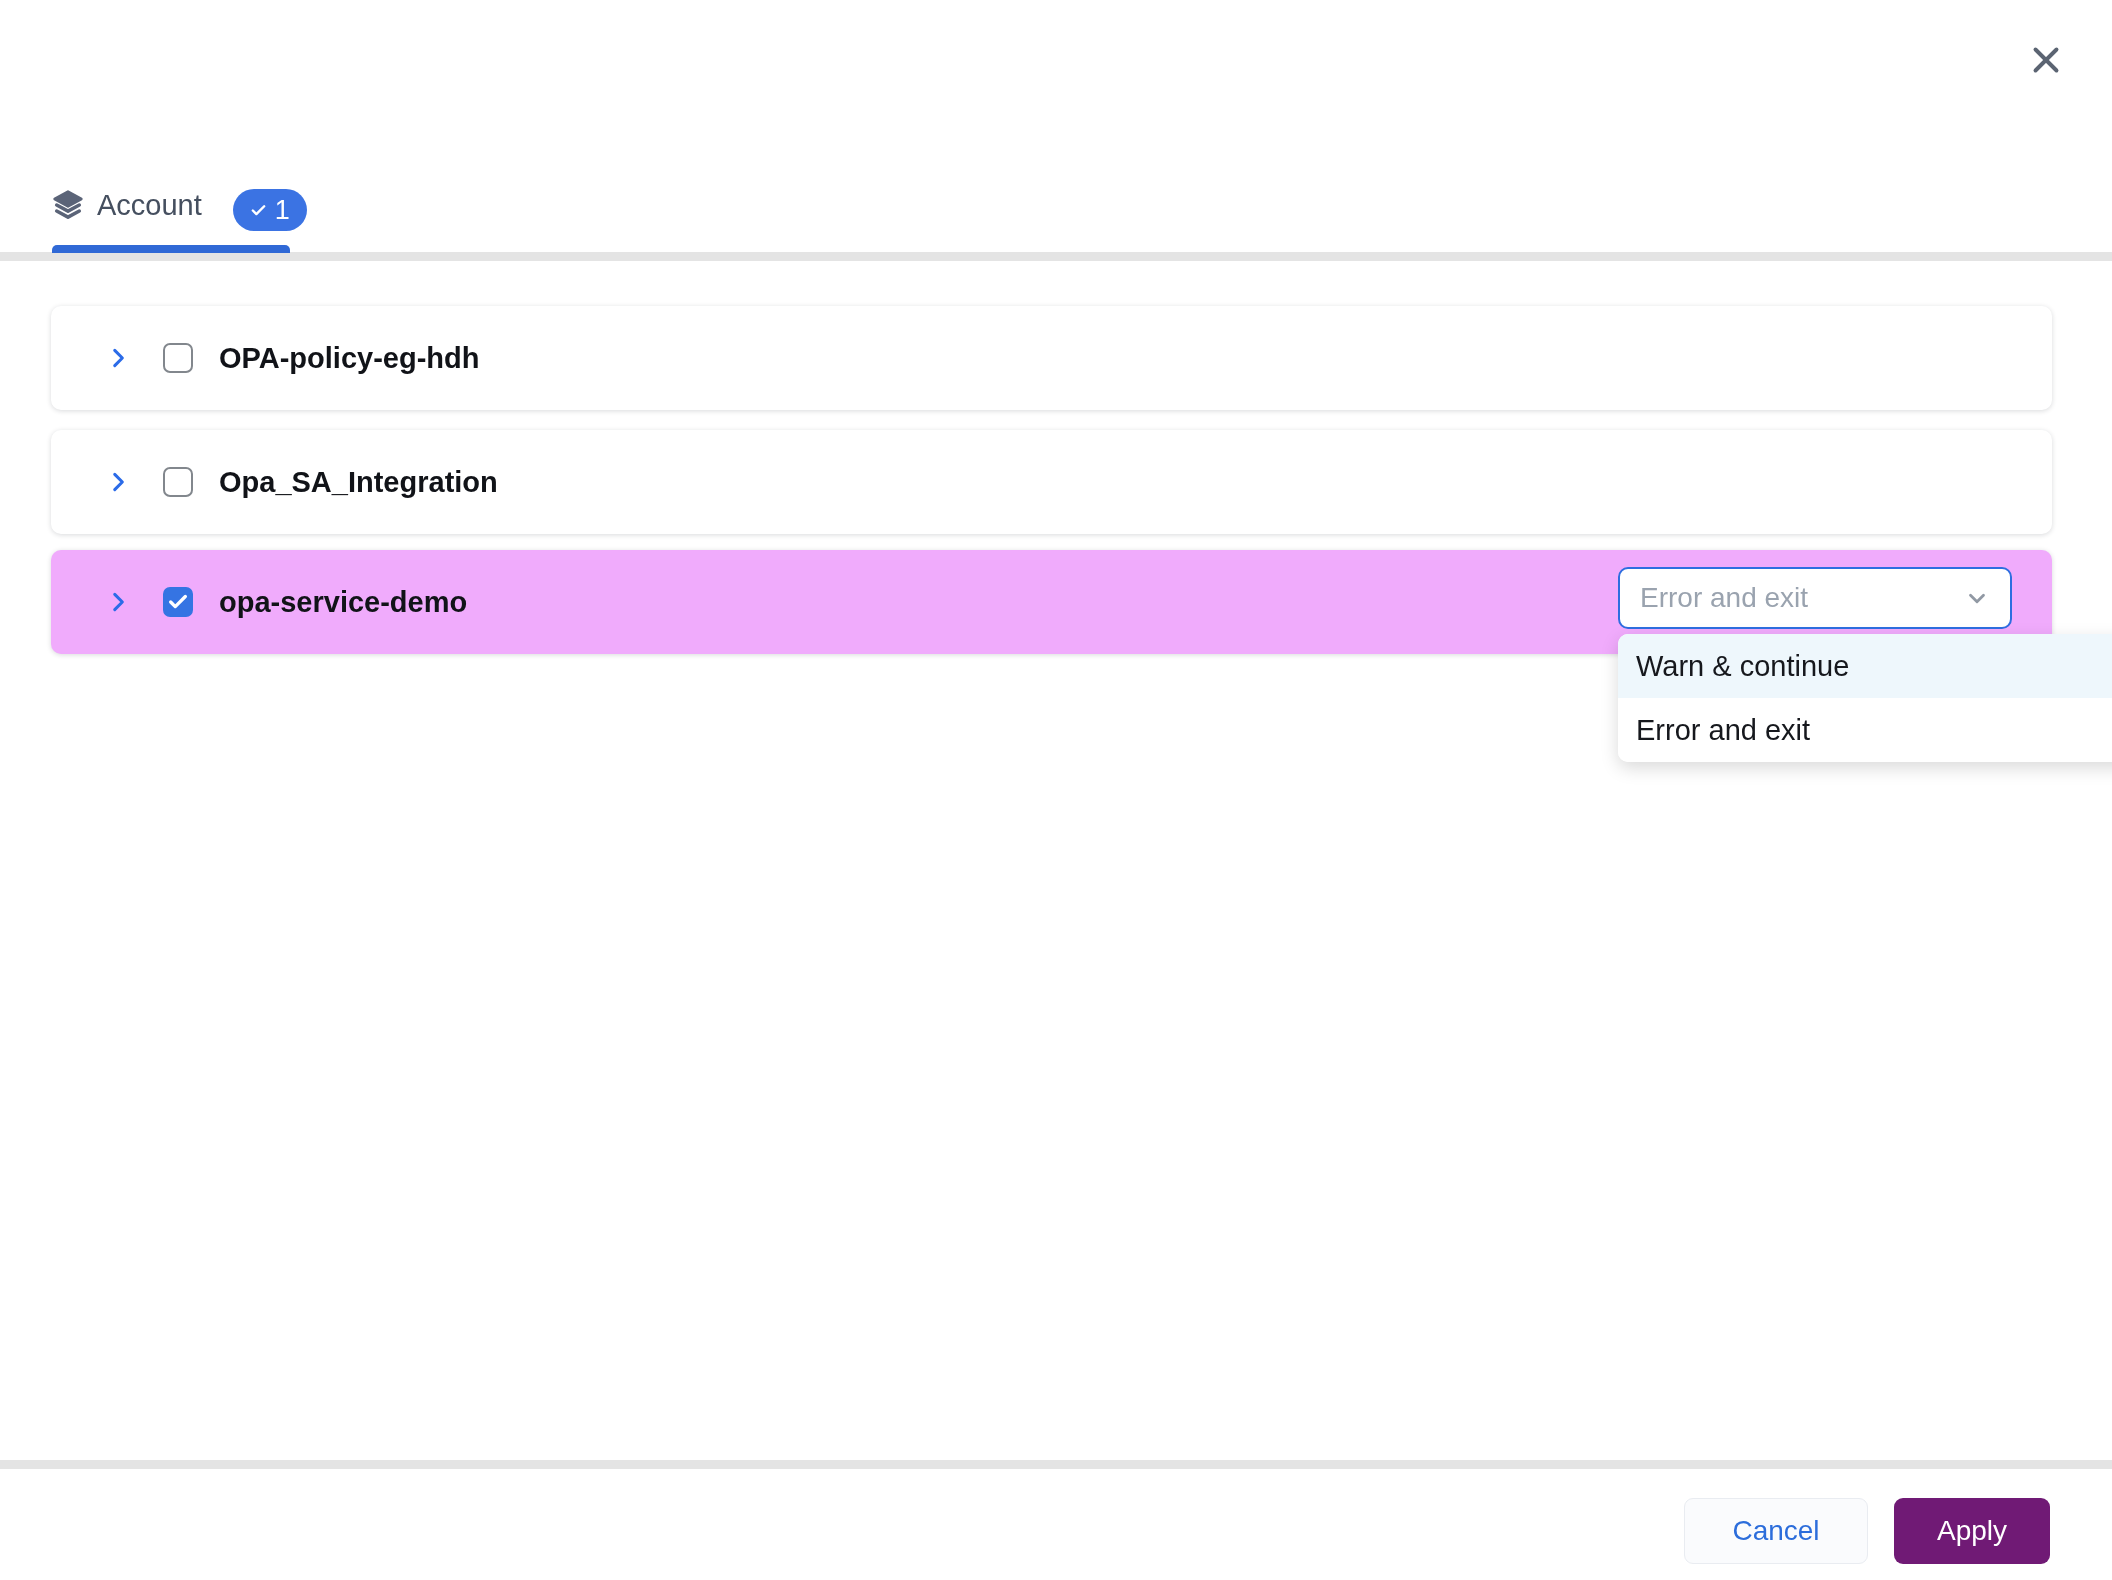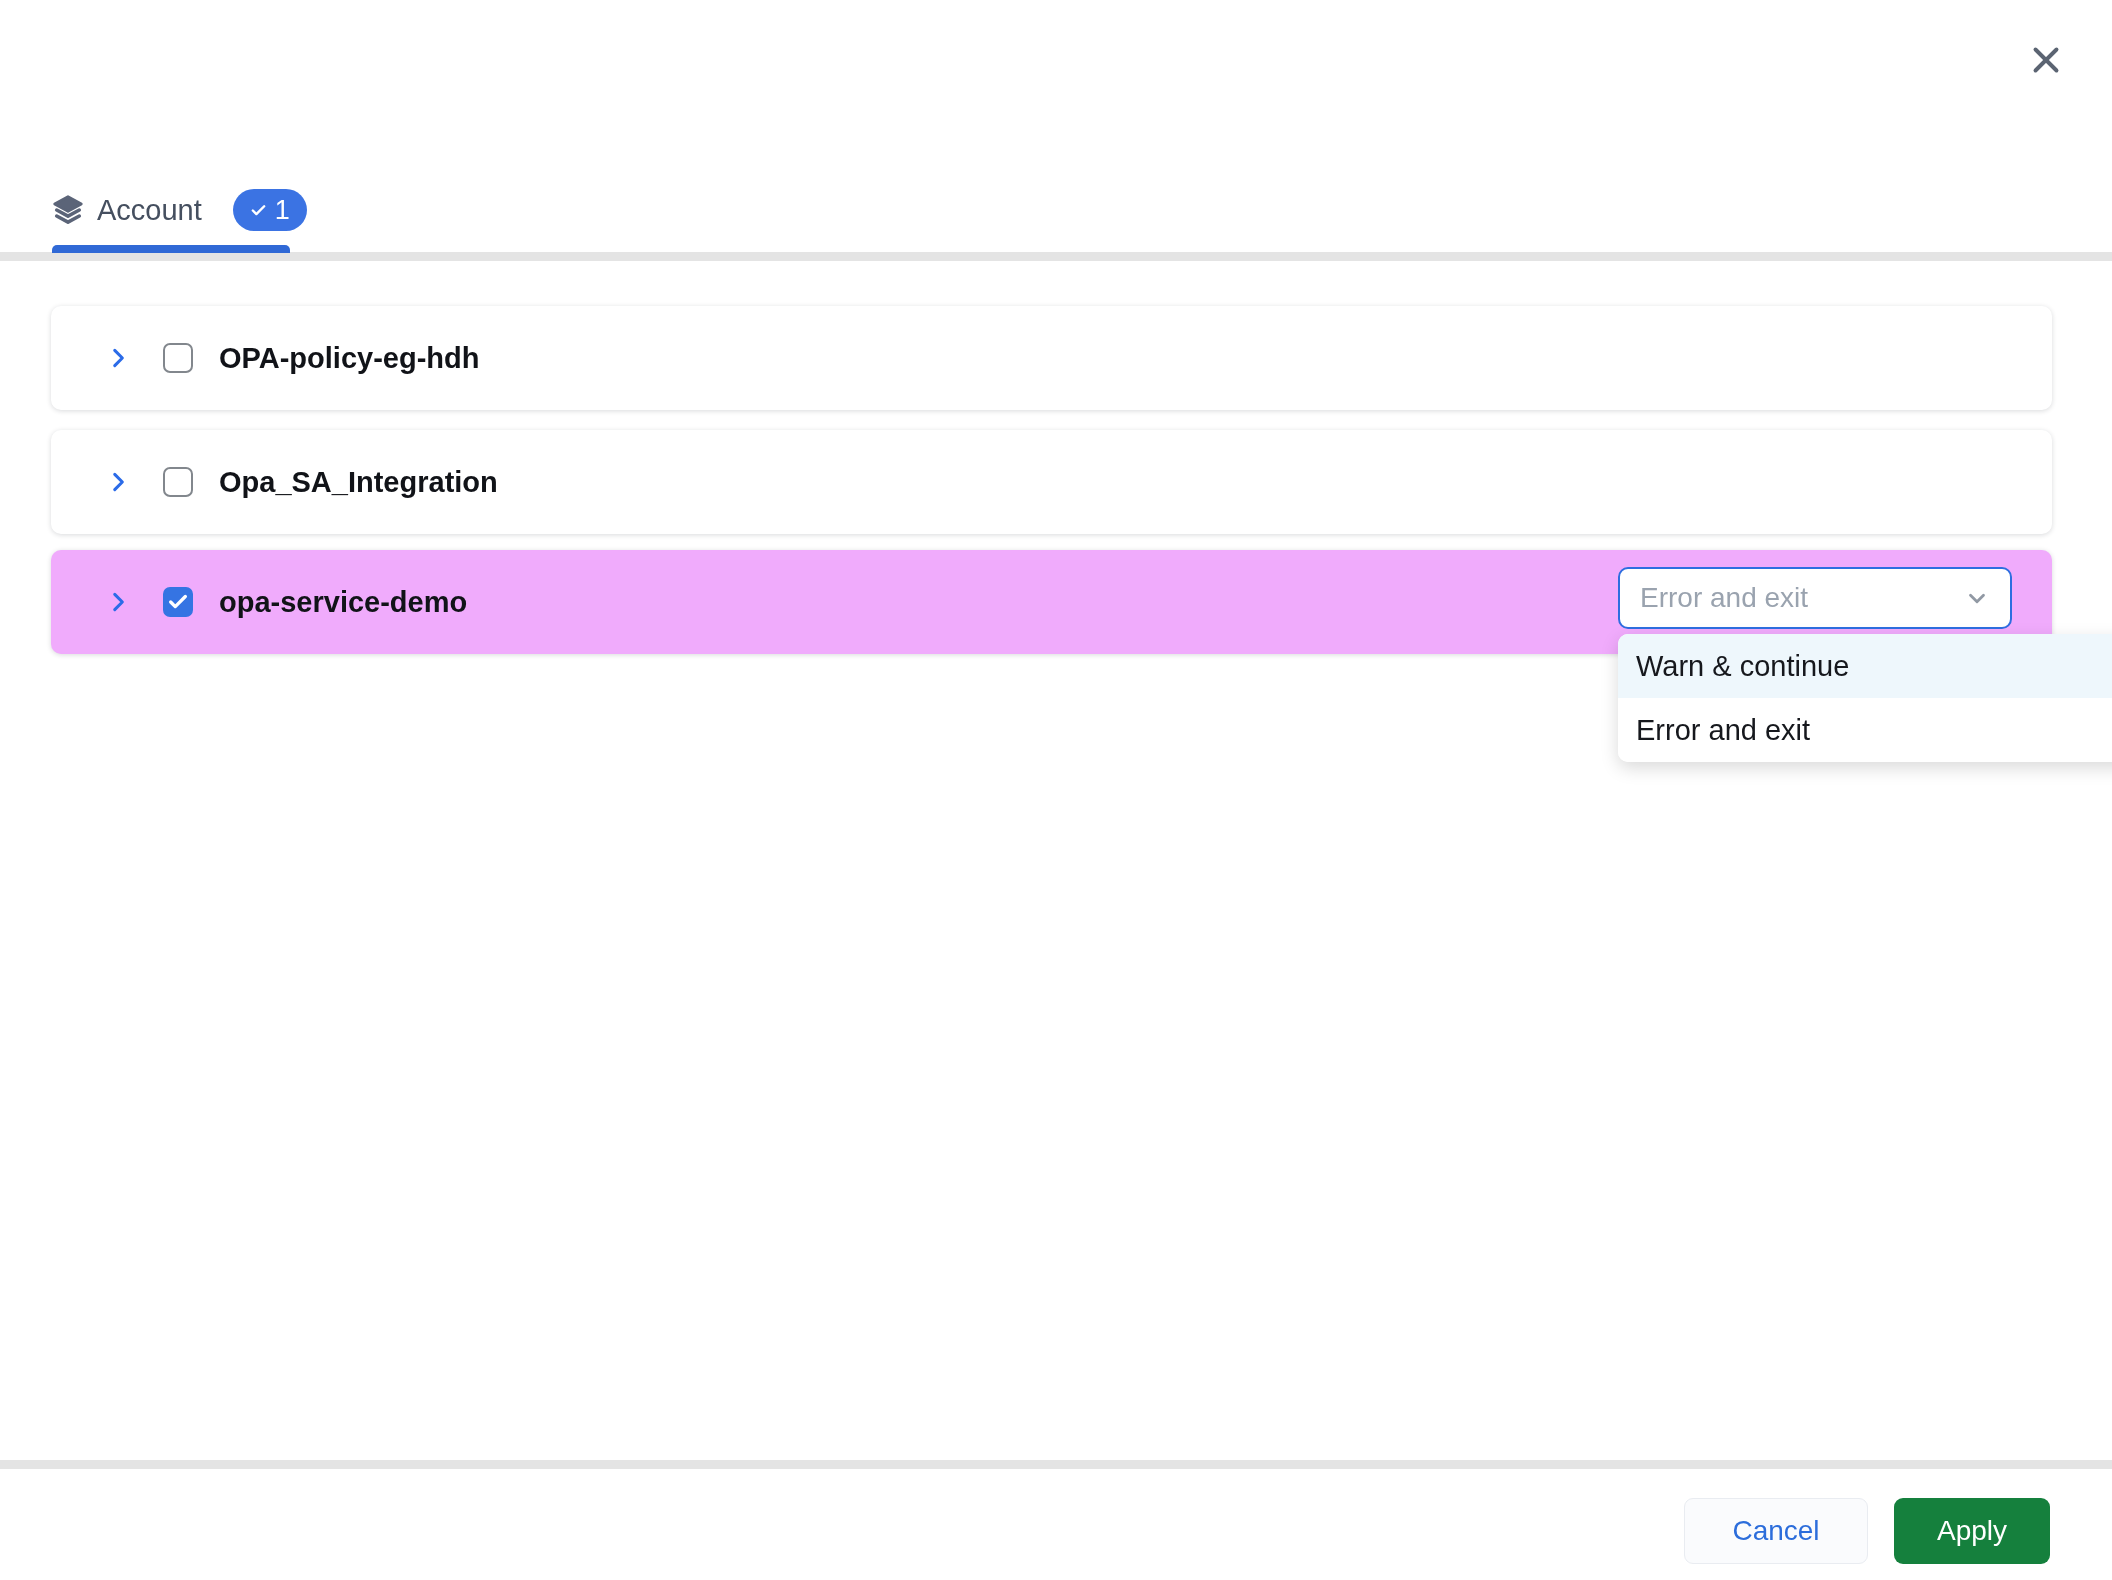--- a/index.html
+++ b/index.html
@@ -34,21 +34,21 @@
     background: transparent; border: none;
   }
   
   .tabbar {
     position: absolute;
     left: 52px; top: 184px;
     display: flex; align-items: center;
     height: 52px;
   }
   .tab {
-    display: flex; align-items: center;
+    display: flex; 
     gap: 13px;
     cursor: pointer;
   }
   .tab-label {
     font-size: 29px;
     color: #454f5f;
     font-weight: 400;
   }
   .tab-badge {
     display: inline-flex; align-items: center; justify-content: center;
@@ -171,21 +171,21 @@
     border-radius: 9px;
     color: #2c6ddb;
     font-size: 28px;
     font-family: "Liberation Sans", sans-serif;
     cursor: pointer;
   }
   .btn-apply {
     position: absolute;
     left: 1894px; top: 1498px;
     width: 156px; height: 66px;
-    background: #15803d;
+    background: #701a75;
     border: none;
     border-radius: 9px;
     color: #ffffff;
     font-size: 28px;
     font-family: "Liberation Sans", sans-serif;
     cursor: pointer;
   }
 </style>
 </head>
 <body>

